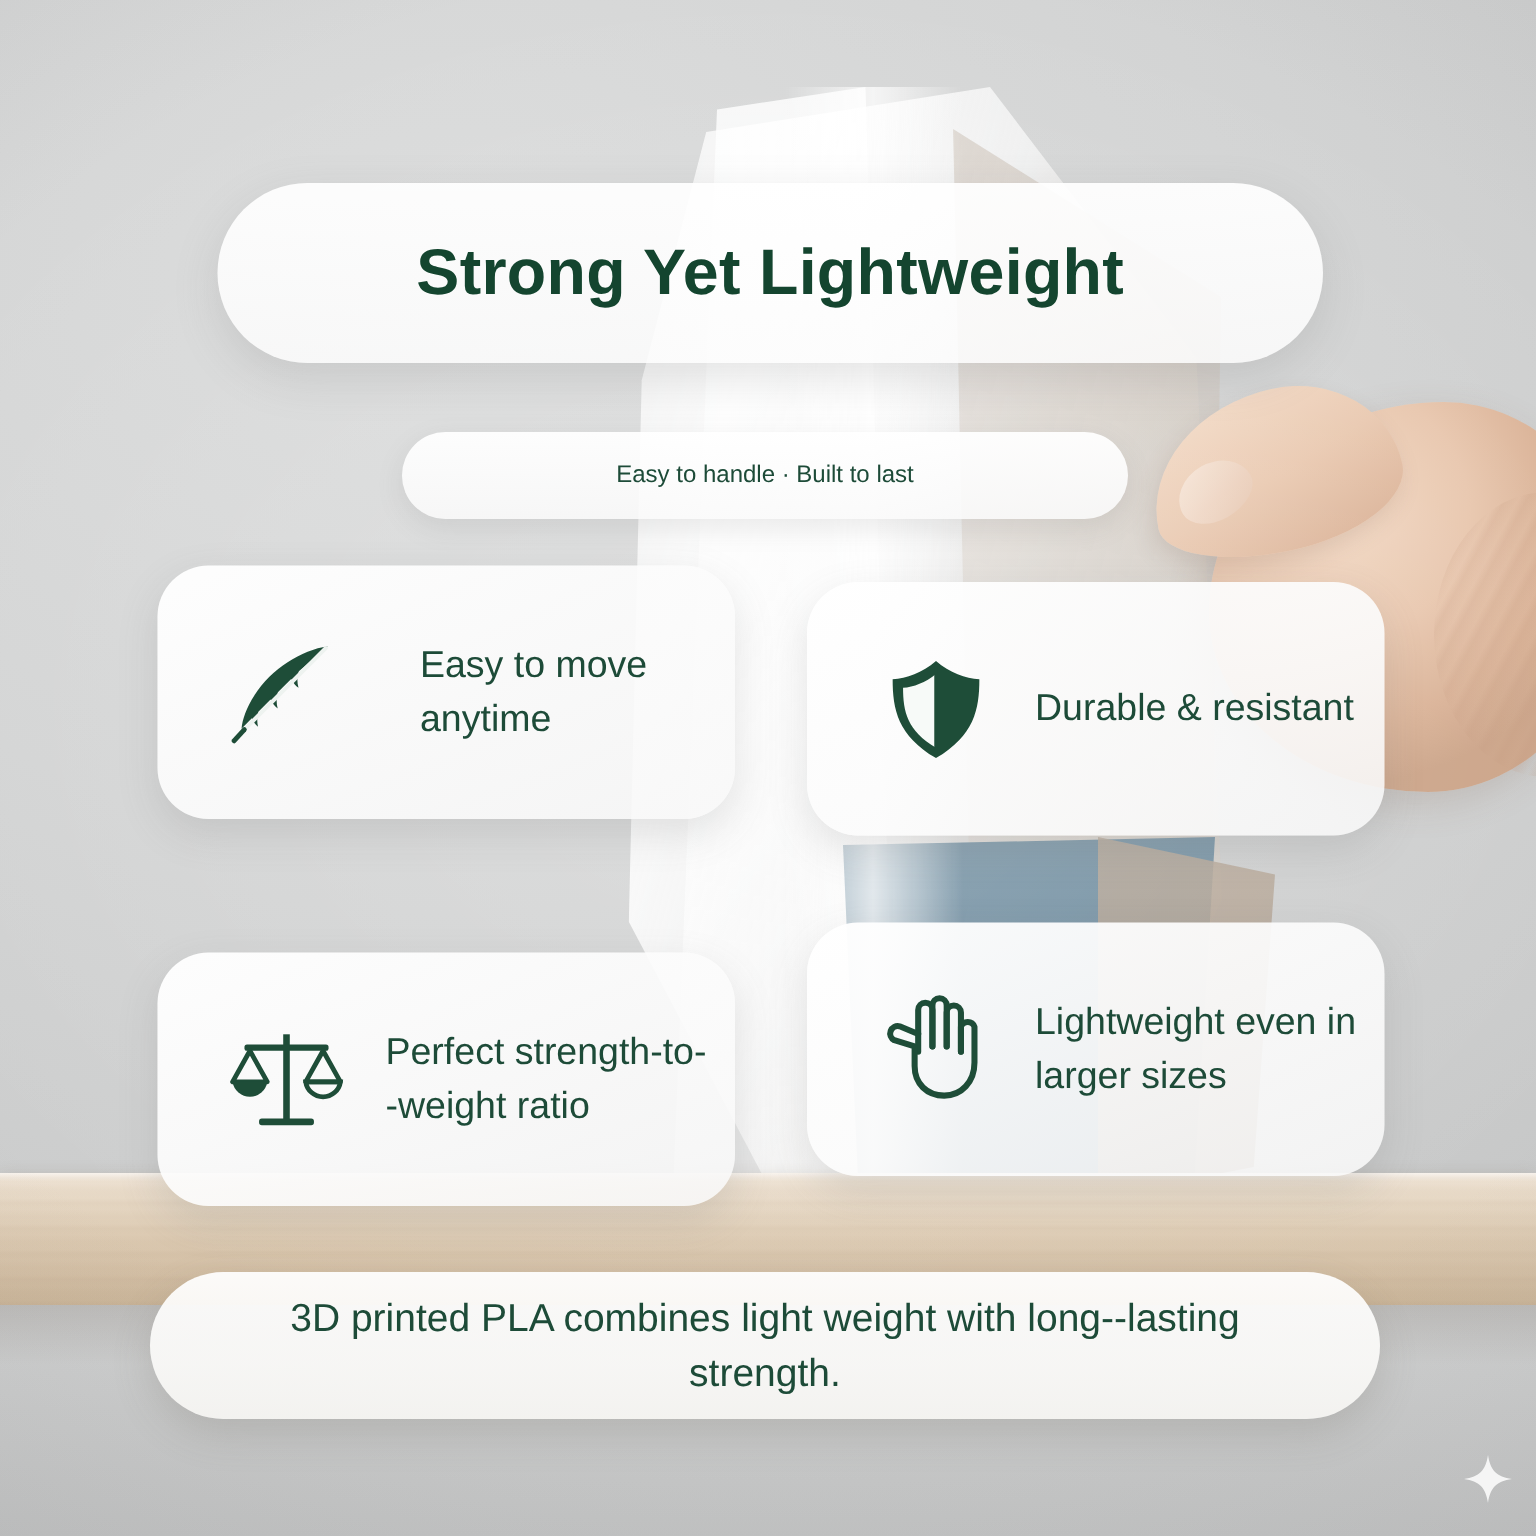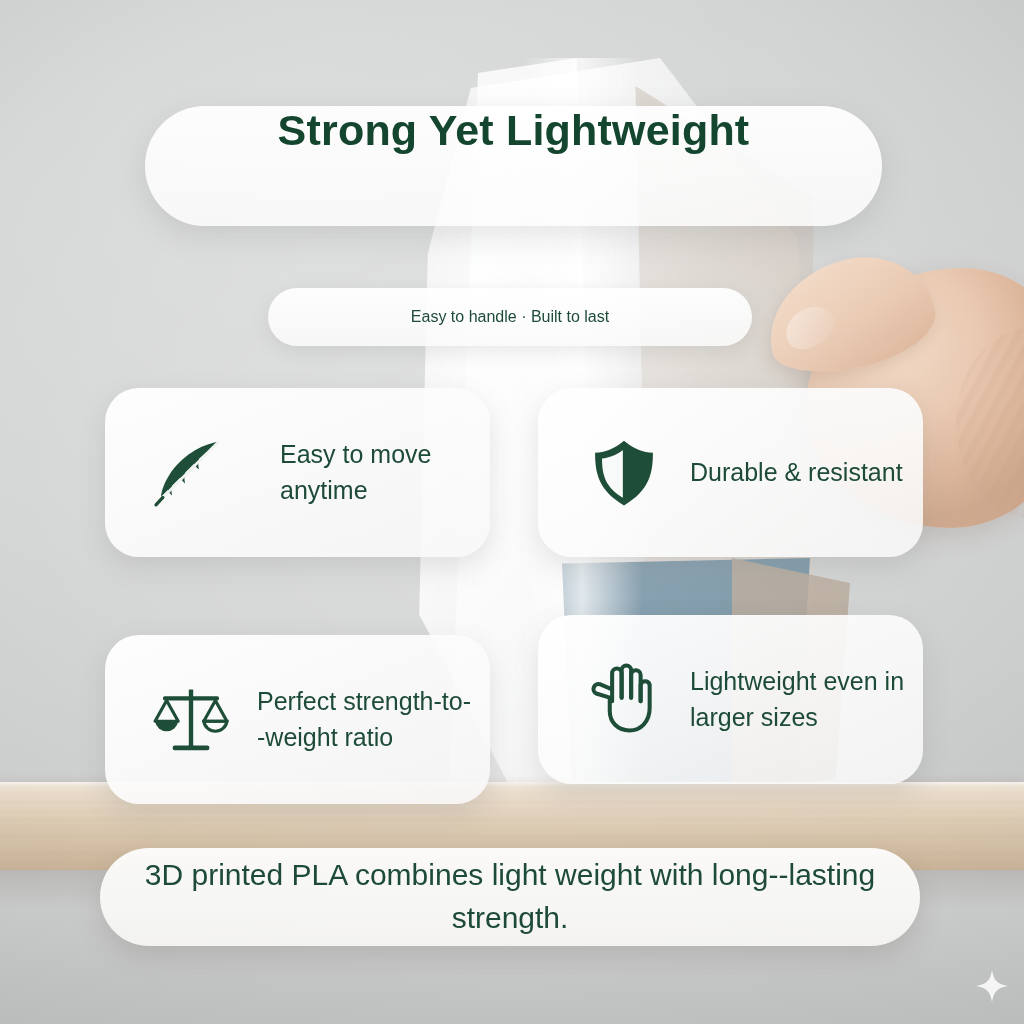--- a/index.html
+++ b/index.html
@@ -124,25 +124,25 @@
     border-radius:50%;
   }
 
   .sparkle{
     position:absolute;left:974px;top:968px;width:36px;height:36px;
     opacity:.85;
   }
 
   
   .title-pill{
-    position:absolute;left:145px;top:106px;width:737px;height:120px;
+    position:absolute;left:145px;top:122px;width:737px;height:120px;
     border-radius:60px;
     background:linear-gradient(180deg,rgba(255,255,255,.93),rgba(252,252,252,.86));
     box-shadow:0 10px 30px rgba(110,110,112,.18);
-    display:flex;align-items:flex-start;justify-content:center;
+    display:flex;align-items:center;justify-content:center;
   }
   .title-text{
     font-size:43px;font-weight:700;letter-spacing:.2px;
     color:#14452f;white-space:nowrap;
   }
   .sub-pill{
     position:absolute;left:268px;top:288px;width:484px;height:58px;
     border-radius:29px;
     background:linear-gradient(180deg,rgba(255,255,255,.94),rgba(250,250,250,.88));
     box-shadow:0 6px 18px rgba(110,110,112,.14);
@@ -150,37 +150,37 @@
   }
   .sub-text{font-size:16px;color:#1d4b38;white-space:nowrap;}
 
   .card{
     position:absolute;width:385px;height:169px;border-radius:34px;
     background:linear-gradient(155deg,rgba(255,255,255,.96),rgba(248,248,248,.88));
     box-shadow:0 10px 26px rgba(105,105,108,.17);
     display:flex;align-items:center;box-sizing:border-box;
     padding:0 18px 0 42px;gap:22px;
   }
-  .card.c1{left:105px;top:388px;gap:45px;}
+  .card.c1{left:105px;top:377px;gap:45px;}
   .card.c2{left:538px;top:388px;}
   .card.c3{left:105px;top:615px;margin-top:20px;}
   .card.c4{left:538px;top:615px;}
   .card-icon{flex:0 0 auto;width:88px;height:92px;display:flex;align-items:center;justify-content:center;}
   .card-label{
     font-size:25px;line-height:1.42;color:#1d4b38;
   }
 
   .footer-pill{
     position:absolute;left:100px;top:848px;width:820px;height:98px;
     border-radius:49px;
     background:linear-gradient(180deg,rgba(255,255,255,.93),rgba(250,249,246,.86));
     box-shadow:0 10px 26px rgba(105,100,92,.20);
     display:flex;align-items:center;justify-content:center;text-align:center;
   }
-  .footer-text{font-size:30px;line-height:1.42;color:#1d4b38;padding:0 40px;}
+  .footer-text{font-size:26px;line-height:1.42;color:#1d4b38;padding:0 40px;}
 </style>
 </head>
 <body>
 
 <div class="stage">
 
   <div class="bg-wall"></div>
 
   <div class="obj">
     <div class="obj-body"></div>

